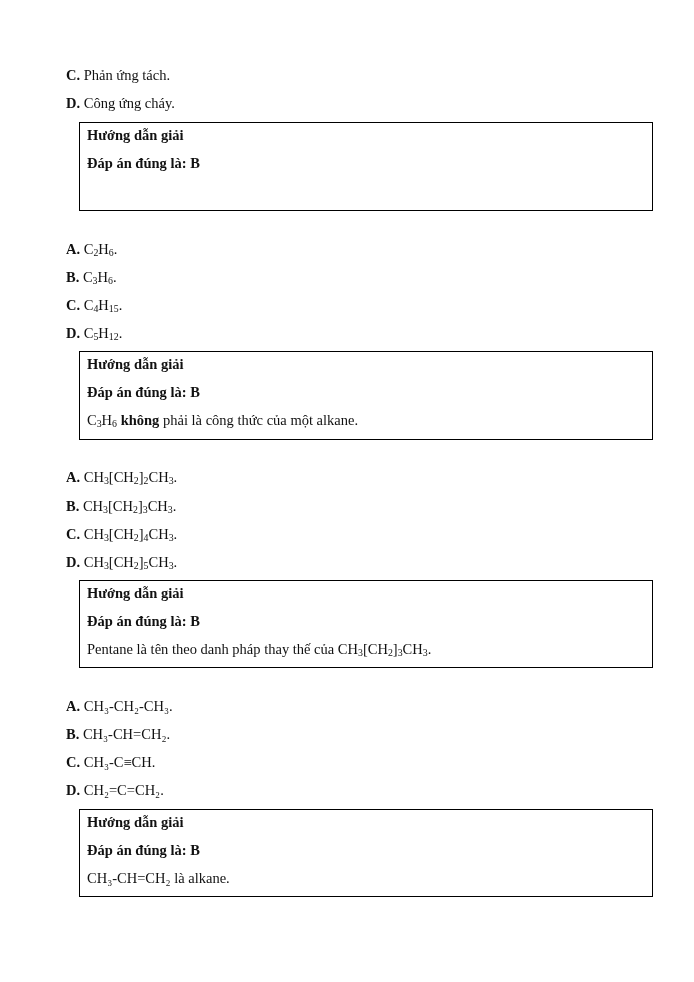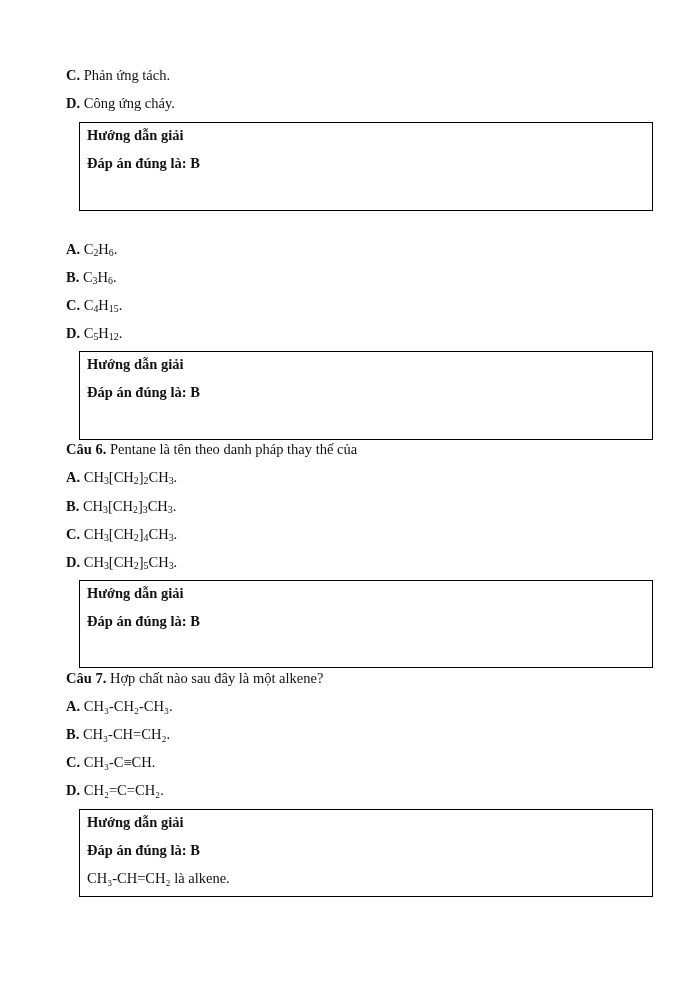--- a/index.html
+++ b/index.html
@@ -50,25 +50,25 @@
     <span><span>C</span><sub>4</sub><span>H</span><sub>15</sub><span>.</span></span>
   </div>
   <div class="line" style="top:324px">
     <b>D.</b>
     <span><span>C</span><sub>5</sub><span>H</span><sub>12</sub><span>.</span></span>
   </div>
 
   <div class="box" style="top:351px; height:89px">
     <div class="bl b" style="top:3px">Hướng dẫn giải</div>
     <div class="bl b" style="top:31px">Đáp án đúng là: B</div>
+    <div class="bl" style="top:59px">
+      <span>C</span><sub>3</sub><span>H</span><sub>6</sub><b> không</b><span> phải là công thức của một alkane.</span>
+    </div>
   </div>
 
-  <div class="line" style="top:440px">
-    <b>Câu 6.</b><span> Pentane là tên theo danh pháp thay thế của</span>
-  </div>
 
   <div class="line" style="top:468px">
     <b>A.</b>
     <span><span>CH</span><sub>3</sub><span>[</span><span>CH</span><sub>2</sub><span>]</span><sub>2</sub><span>CH</span><sub>3</sub><span>.</span></span>
   </div>
   <div class="line" style="top:497px">
     <b>B.</b>
     <span><span>CH</span><sub>3</sub><span>[</span><span>CH</span><sub>2</sub><span>]</span><sub>3</sub><span>CH</span><sub>3</sub><span>.</span></span>
   </div>
   <div class="line" style="top:525px">
@@ -76,41 +76,41 @@
     <span><span>CH</span><sub>3</sub><span>[</span><span>CH</span><sub>2</sub><span>]</span><sub>4</sub><span>CH</span><sub>3</sub><span>.</span></span>
   </div>
   <div class="line" style="top:553px">
     <b>D.</b>
     <span><span>CH</span><sub>3</sub><span>[</span><span>CH</span><sub>2</sub><span>]</span><sub>5</sub><span>CH</span><sub>3</sub><span>.</span></span>
   </div>
 
   <div class="box" style="top:580px; height:88px">
     <div class="bl b" style="top:3px">Hướng dẫn giải</div>
     <div class="bl b" style="top:31px">Đáp án đúng là: B</div>
+    <div class="bl" style="top:59px">
+      <span>Pentane là tên theo danh pháp thay thế của </span><span>CH</span><sub>3</sub><span>[</span><span>CH</span><sub>2</sub><span>]</span><sub>3</sub><span>CH</span><sub>3</sub><span>.</span>
+    </div>
   </div>
 
-  <div class="line" style="top:669px">
-    <b>Câu 7.</b><span> Hợp chất nào sau đây là một alkene?</span>
-  </div>
   <div class="line" style="top:697px">
     <b>A.</b>
     <span>CH₃-CH₂-CH₃.</span>
   </div>
   <div class="line" style="top:725px">
     <b>B.</b>
     <span>CH₃-CH=CH₂.</span>
   </div>
   <div class="line" style="top:753px">
     <b>C.</b>
     <span>CH₃-C≡CH.</span>
   </div>
   <div class="line" style="top:781px">
     <b>D.</b>
     <span>CH₂=C=CH₂.</span>
   </div>
 
   <div class="box" style="top:809px; height:88px">
     <div class="bl b" style="top:3px">Hướng dẫn giải</div>
     <div class="bl b" style="top:31px">Đáp án đúng là: B</div>
-    <div class="bl" style="top:59px">CH₃-CH=CH₂ là alkene.</div>
+    <div class="bl" style="top:59px">CH₃-CH=CH₂ là alkane.</div>
   </div>
 
 </div>
 
 </body></html>

